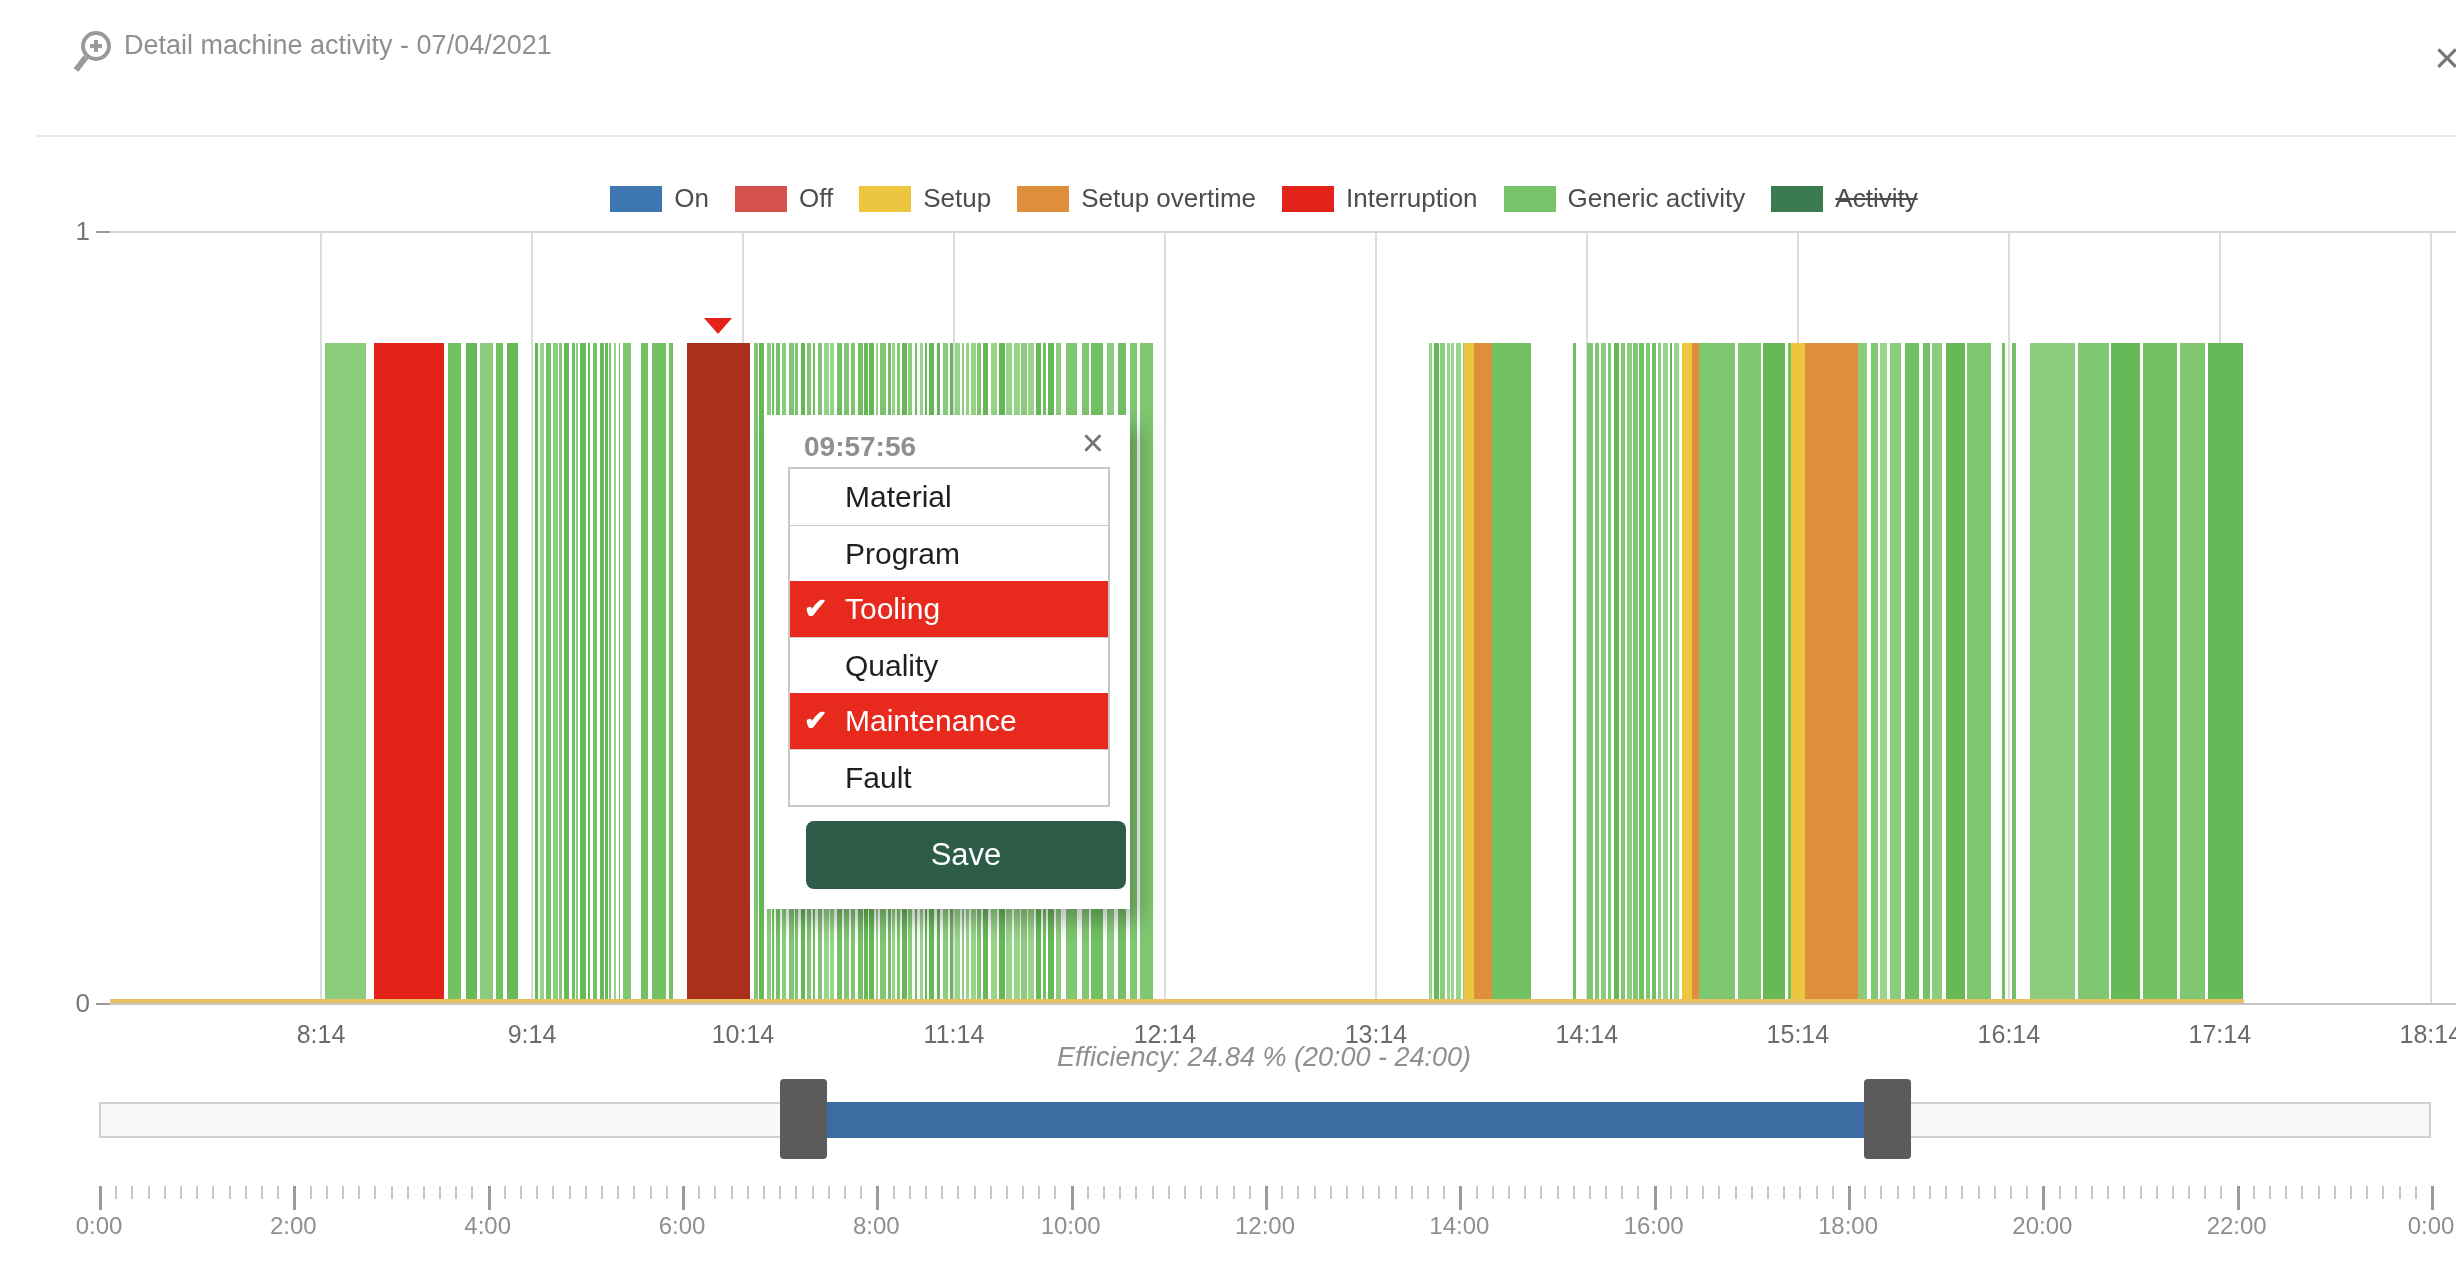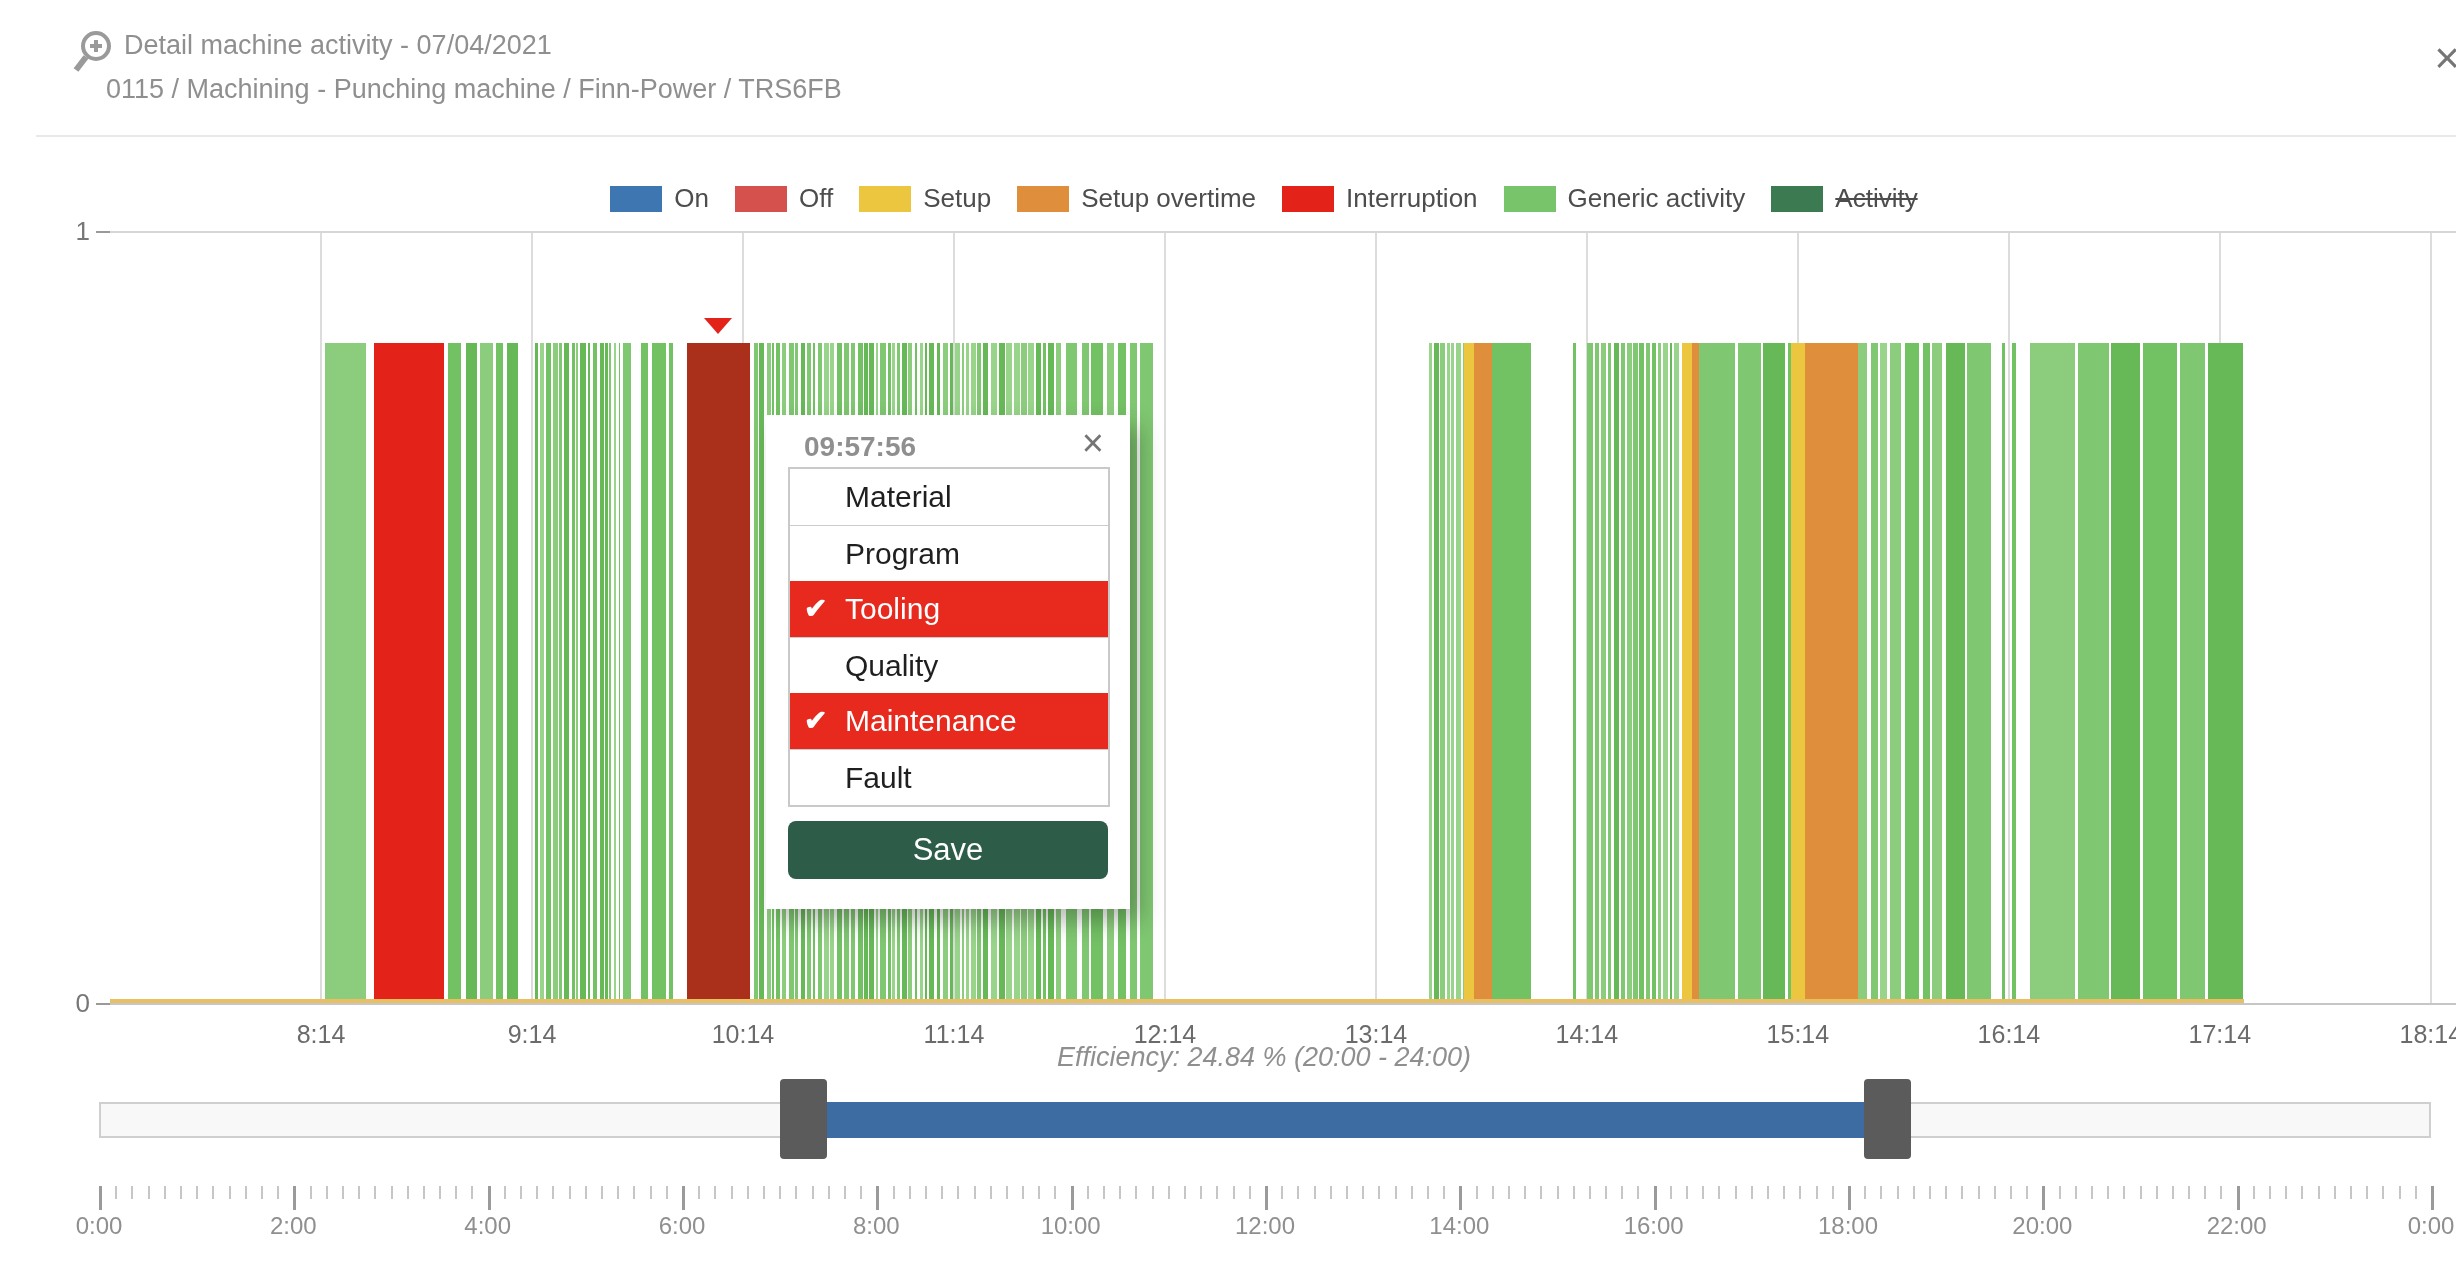--- a/index.html
+++ b/index.html
@@ -39,21 +39,21 @@
          box-shadow:10px 12px 22px rgba(0,0,0,0.28);z-index:20;}
   .pp-time{position:absolute;left:38px;top:16px;font-size:28px;font-weight:bold;color:#8f8f8f;}
   .pp-close{position:absolute;right:20px;top:6px;font-size:38px;color:#757575;background:none;border:none;
             cursor:pointer;font-family:"Liberation Sans",sans-serif;}
   .pp-list{position:absolute;left:22px;top:52px;width:318px;border:2px solid #c9c9c9;background:#fff;}
   .pp-opt{position:relative;height:56px;line-height:56px;padding-left:55px;font-size:30px;color:#1f1f1f;
           cursor:pointer;border-top:1px solid #ccc;box-sizing:border-box;}
   .pp-opt:first-child{border-top:none;}
   .pp-opt.checked{color:#fff;border-top:none;}
   .pp-check{position:absolute;left:14px;top:0;font-size:28px;font-weight:bold;color:#fff;}
-  .pp-save{position:absolute;left:22px;top:406px;width:320px;height:58px;border:none;border-radius:8px;
+  .pp-save{position:absolute;left:40px;top:406px;width:320px;height:68px;border:none;border-radius:8px;
            color:#fff;font-size:31px;cursor:pointer;font-family:"Liberation Sans",sans-serif;}
   
   .slider-track{position:absolute;left:63px;top:1102px;width:2332px;height:36px;background:#f8f8f8;
                 border:2px solid #cfcfcf;box-sizing:border-box;cursor:pointer;}
   .slider-range{position:absolute;top:1102px;height:36px;cursor:grab;}
   .slider-handle{position:absolute;top:1079px;width:47px;height:80px;background:#5b5b5b;border-radius:4px;
                  cursor:ew-resize;z-index:5;}
   
   .btick{position:absolute;background:#c6c6c6;width:2px;height:13px;}
   .btick.major{background:#9a9a9a;width:3px;height:24px;}
@@ -66,21 +66,20 @@
 
   <span class="zoom-icon">
     <svg width="44" height="46" viewBox="0 0 44 46">
       <circle cx="24" cy="18" r="13" fill="none" stroke="#9a9a9a" stroke-width="4"></circle>
       <line x1="24" y1="12" x2="24" y2="24" stroke="#9a9a9a" stroke-width="4"></line>
       <line x1="18" y1="18" x2="30" y2="18" stroke="#9a9a9a" stroke-width="4"></line>
       <line x1="14" y1="29" x2="4" y2="42" stroke="#9a9a9a" stroke-width="6"></line>
     </svg>
   </span>
   <div class="hdr-title">Detail machine activity - 07/04/2021</div>
-  <div class="hdr-sub">0115 / Machining - Punching machine / Finn-Power / TRS6FB</div>
   <button class="hdr-close">×</button>
   <div class="hdr-divider"></div>
 
   <div class="legend" id="legend">
       <div class="legend-item">
         <div class="legend-swatch" style="background: rgb(61, 118, 177);"></div>
         <div class="legend-label">On</div>
       </div>
       <div class="legend-item">
         <div class="legend-swatch" style="background: rgb(212, 81, 78);"></div>

